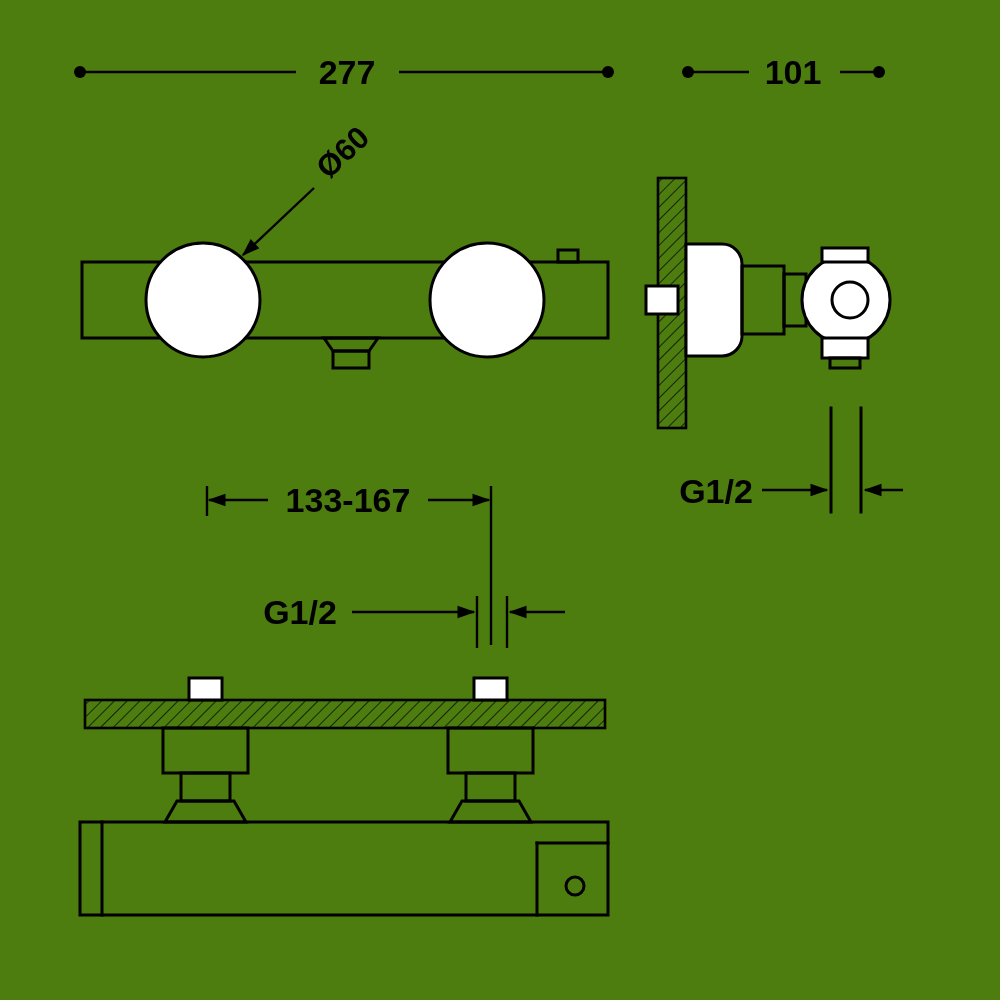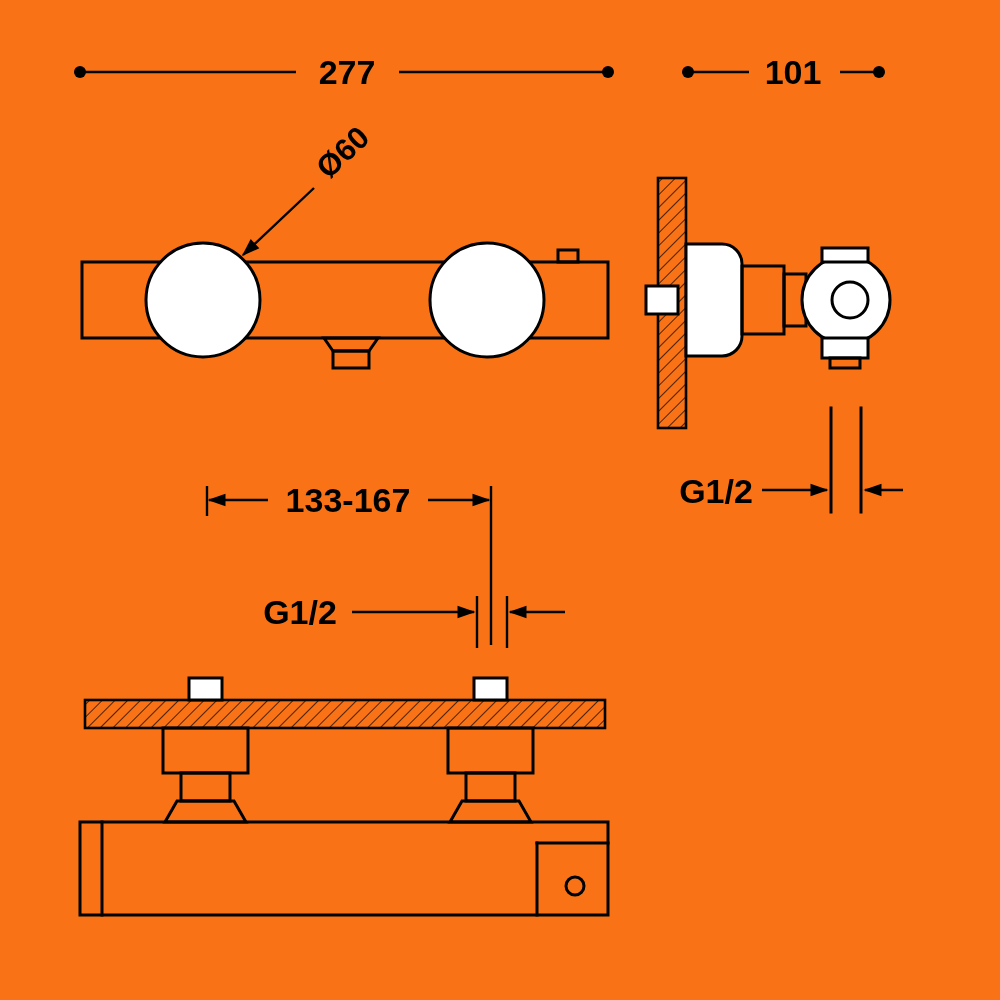--- a/index.html
+++ b/index.html
@@ -1,16 +1,16 @@
 <!DOCTYPE html>
 <html><head>
 <meta charset="utf-8">
 <style>
   html,body{margin:0;padding:0;background:#ffffff;}
-  .canvas{position:relative;width:1000px;height:1000px;background:#f97316;overflow:hidden;}
+  .canvas{position:relative;width:1000px;height:1000px;background:#4d7c0f;overflow:hidden;}
   .ln{fill:none;stroke:#000000;stroke-width:3;stroke-linecap:square;stroke-linejoin:miter;}
   .lnw{fill:#ffffff;stroke:#000000;stroke-width:3;stroke-linejoin:miter;}
   .dimln{fill:none;stroke:#000000;stroke-width:2.4;stroke-linecap:butt;}
   .tick{fill:none;stroke:#000000;stroke-width:2.4;}
   .dot{fill:#000000;stroke:none;}
   .dim-text{font:bold 34px "Liberation Sans", sans-serif;fill:#000000;}
   .dim-text-sm{font:bold 31px "Liberation Sans", sans-serif;fill:#000000;}
 </style>
 </head>
 <body>

